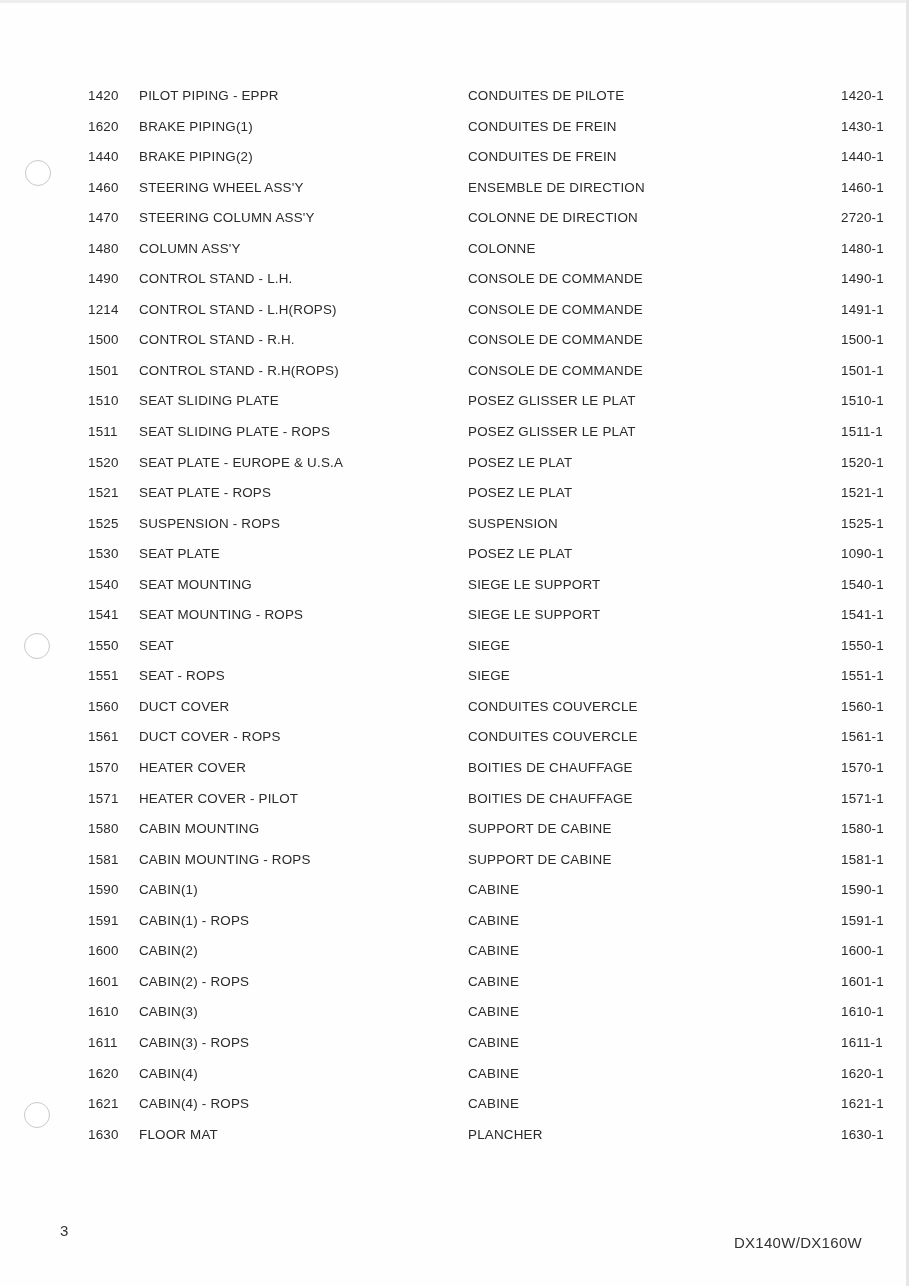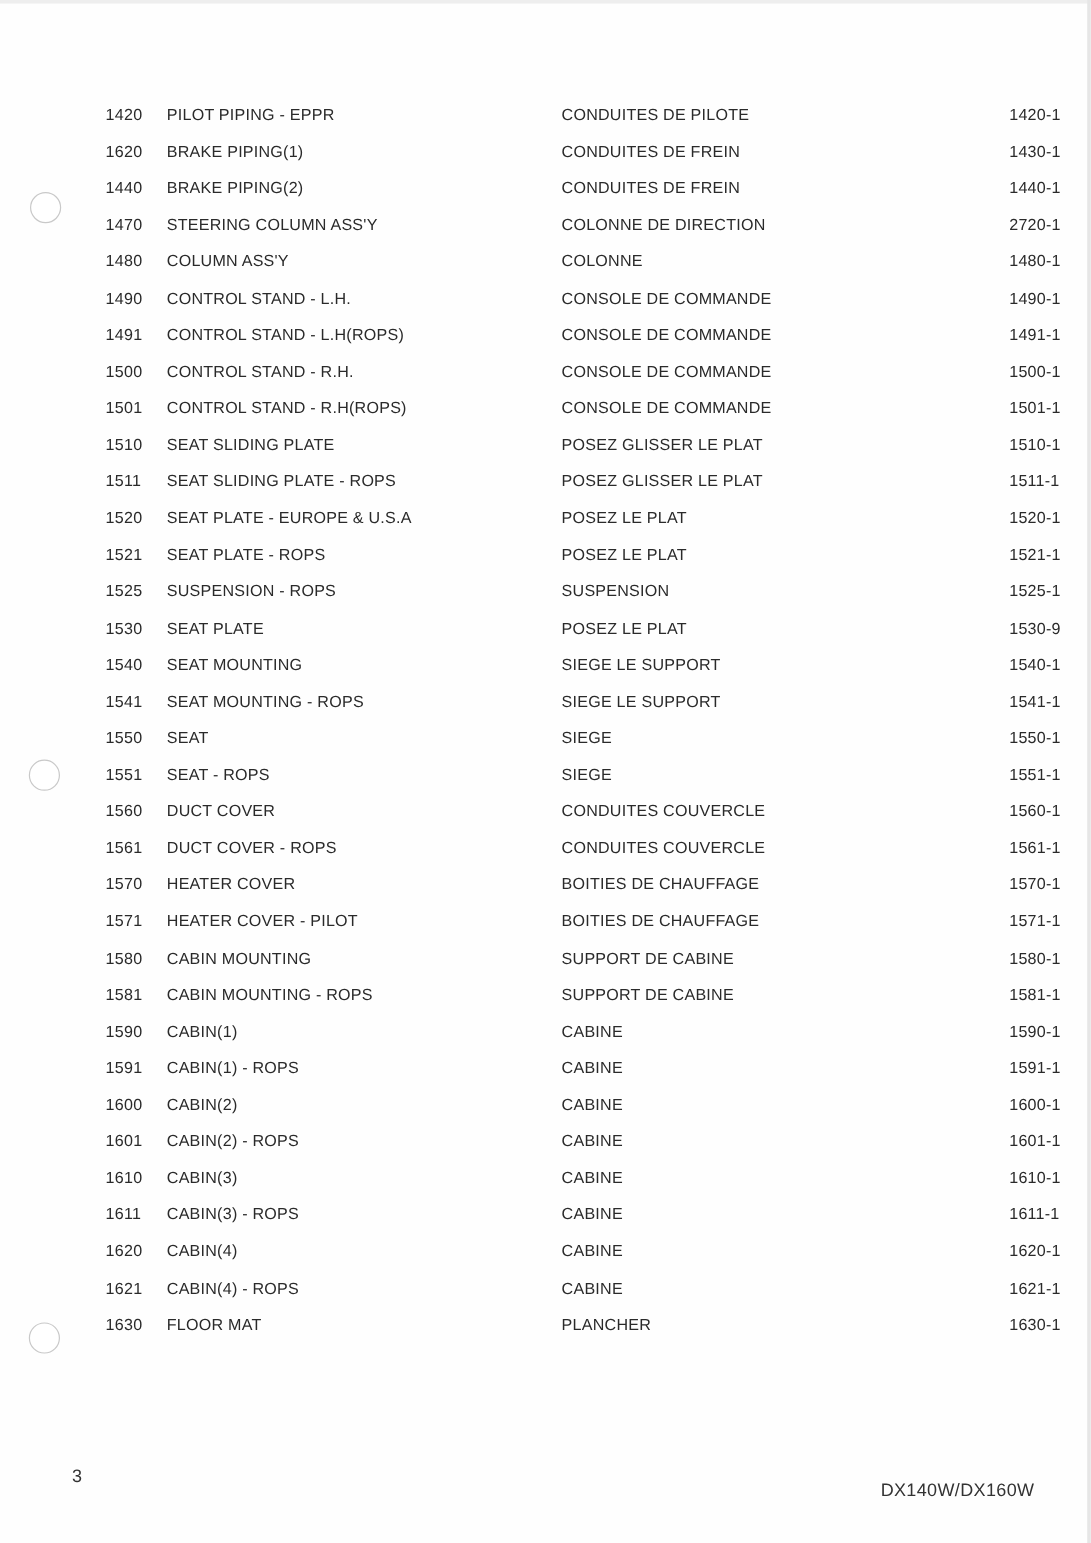--- a/index.html
+++ b/index.html
@@ -103,39 +103,45 @@
         <span class="col-fr">CONDUITES DE FREIN</span>
         <span class="col-ref">1430-1</span>
       </div>
       <div class="row">
         <span class="col-code">1440</span>
         <span class="col-en">BRAKE PIPING(2)</span>
         <span class="col-fr">CONDUITES DE FREIN</span>
         <span class="col-ref">1440-1</span>
       </div>
       <div class="row">
+        <span class="col-code">1460</span>
+        <span class="col-en">STEERING WHEEL ASS'Y</span>
+        <span class="col-fr">ENSEMBLE DE DIRECTION</span>
+        <span class="col-ref">1460-1</span>
+      </div>
+      <div class="row">
         <span class="col-code">1470</span>
         <span class="col-en">STEERING COLUMN ASS'Y</span>
         <span class="col-fr">COLONNE DE DIRECTION</span>
         <span class="col-ref">2720-1</span>
       </div>
       <div class="row">
         <span class="col-code">1480</span>
         <span class="col-en">COLUMN ASS'Y</span>
         <span class="col-fr">COLONNE</span>
         <span class="col-ref">1480-1</span>
       </div>
       <div class="row">
         <span class="col-code">1490</span>
         <span class="col-en">CONTROL STAND - L.H.</span>
         <span class="col-fr">CONSOLE DE COMMANDE</span>
         <span class="col-ref">1490-1</span>
       </div>
       <div class="row">
-        <span class="col-code">1491</span>
+        <span class="col-code">1214</span>
         <span class="col-en">CONTROL STAND - L.H(ROPS)</span>
         <span class="col-fr">CONSOLE DE COMMANDE</span>
         <span class="col-ref">1491-1</span>
       </div>
       <div class="row">
         <span class="col-code">1500</span>
         <span class="col-en">CONTROL STAND - R.H.</span>
         <span class="col-fr">CONSOLE DE COMMANDE</span>
         <span class="col-ref">1500-1</span>
       </div>
@@ -172,21 +178,21 @@
       <div class="row">
         <span class="col-code">1525</span>
         <span class="col-en">SUSPENSION - ROPS</span>
         <span class="col-fr">SUSPENSION</span>
         <span class="col-ref">1525-1</span>
       </div>
       <div class="row">
         <span class="col-code">1530</span>
         <span class="col-en">SEAT PLATE</span>
         <span class="col-fr">POSEZ LE PLAT</span>
-        <span class="col-ref">1530-9</span>
+        <span class="col-ref">1090-1</span>
       </div>
       <div class="row">
         <span class="col-code">1540</span>
         <span class="col-en">SEAT MOUNTING</span>
         <span class="col-fr">SIEGE LE SUPPORT</span>
         <span class="col-ref">1540-1</span>
       </div>
       <div class="row">
         <span class="col-code">1541</span>
         <span class="col-en">SEAT MOUNTING - ROPS</span>

